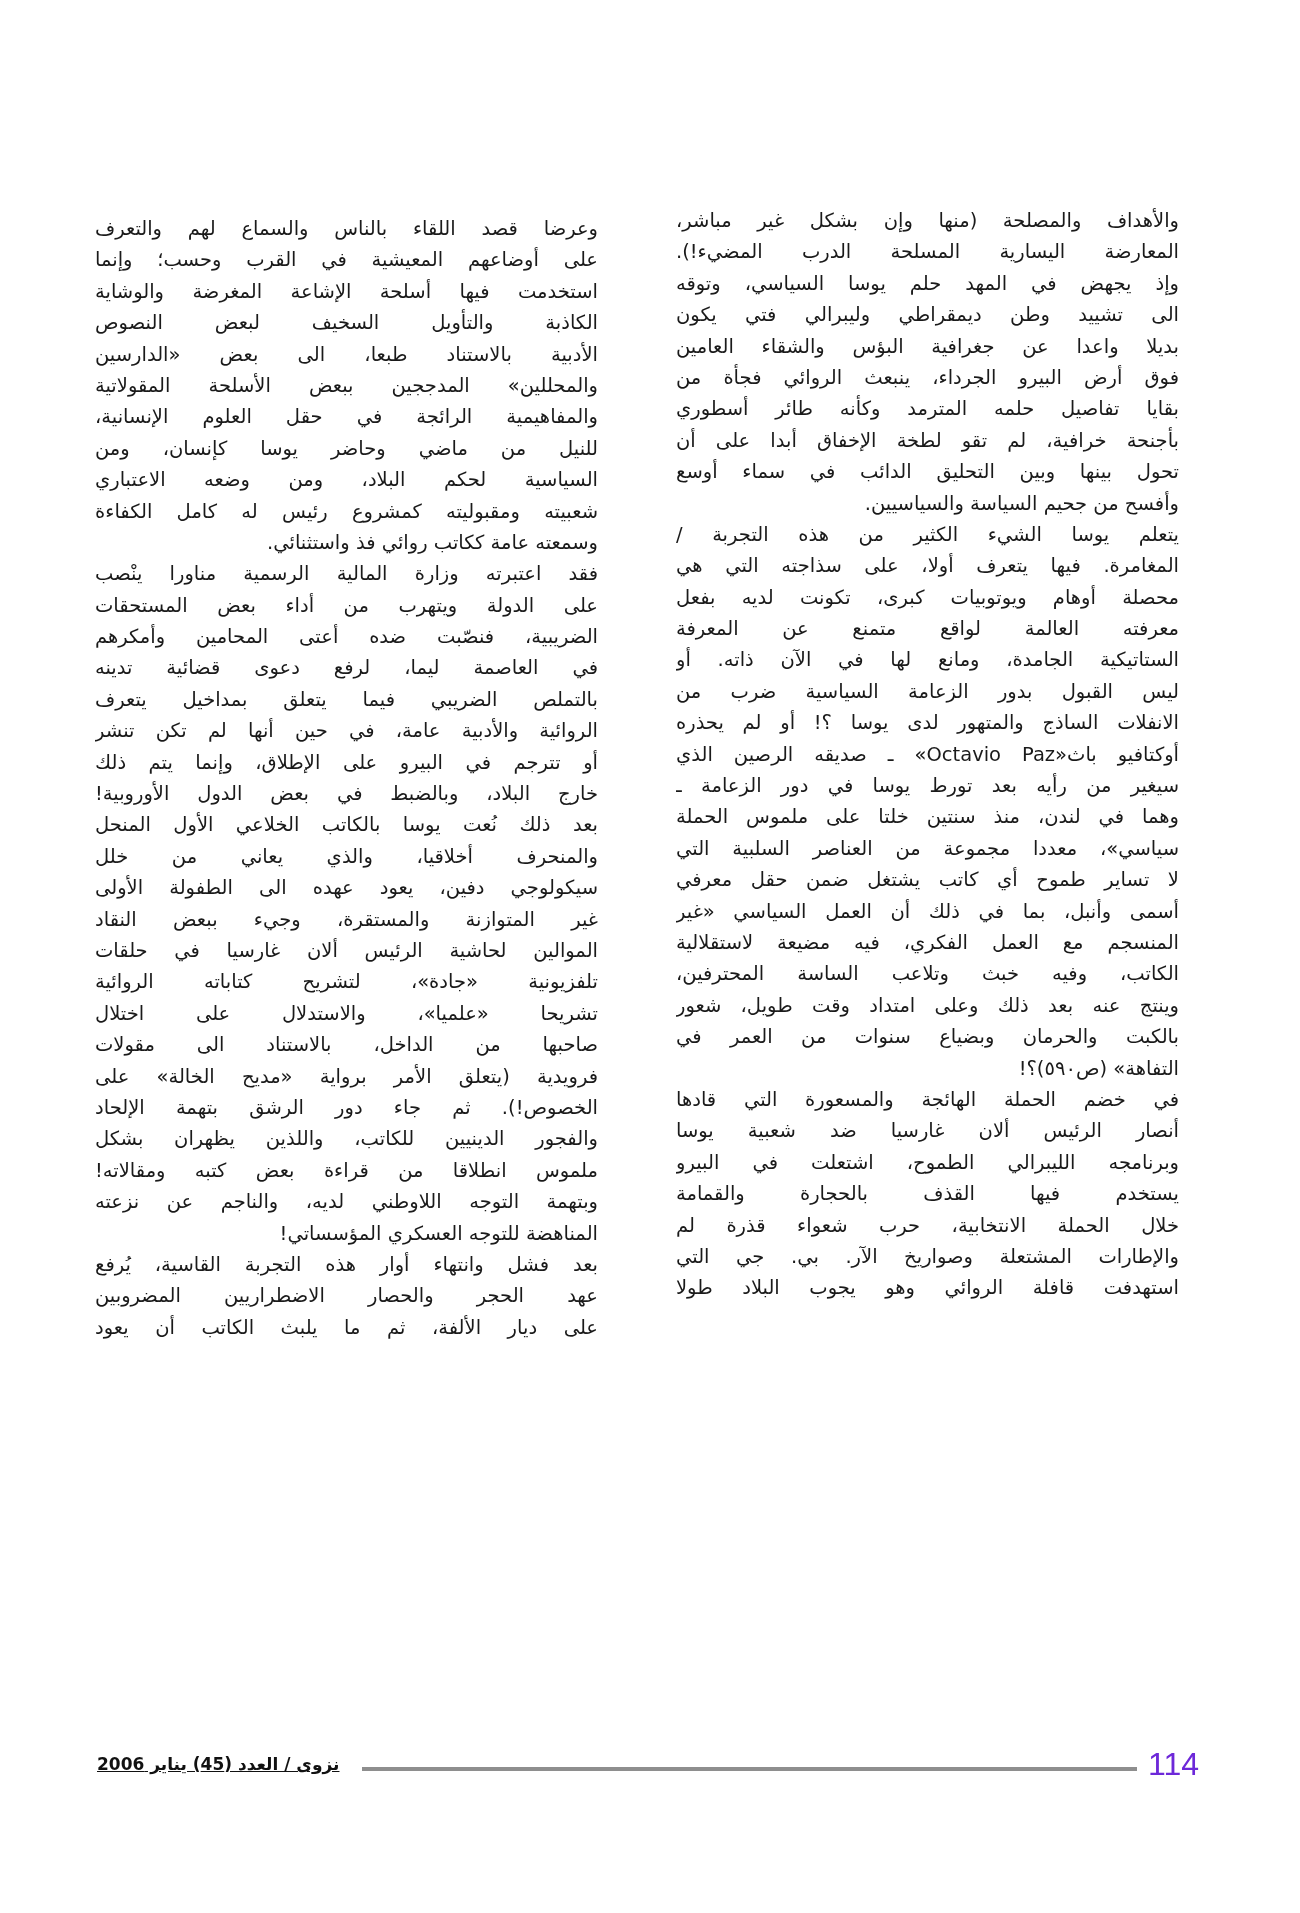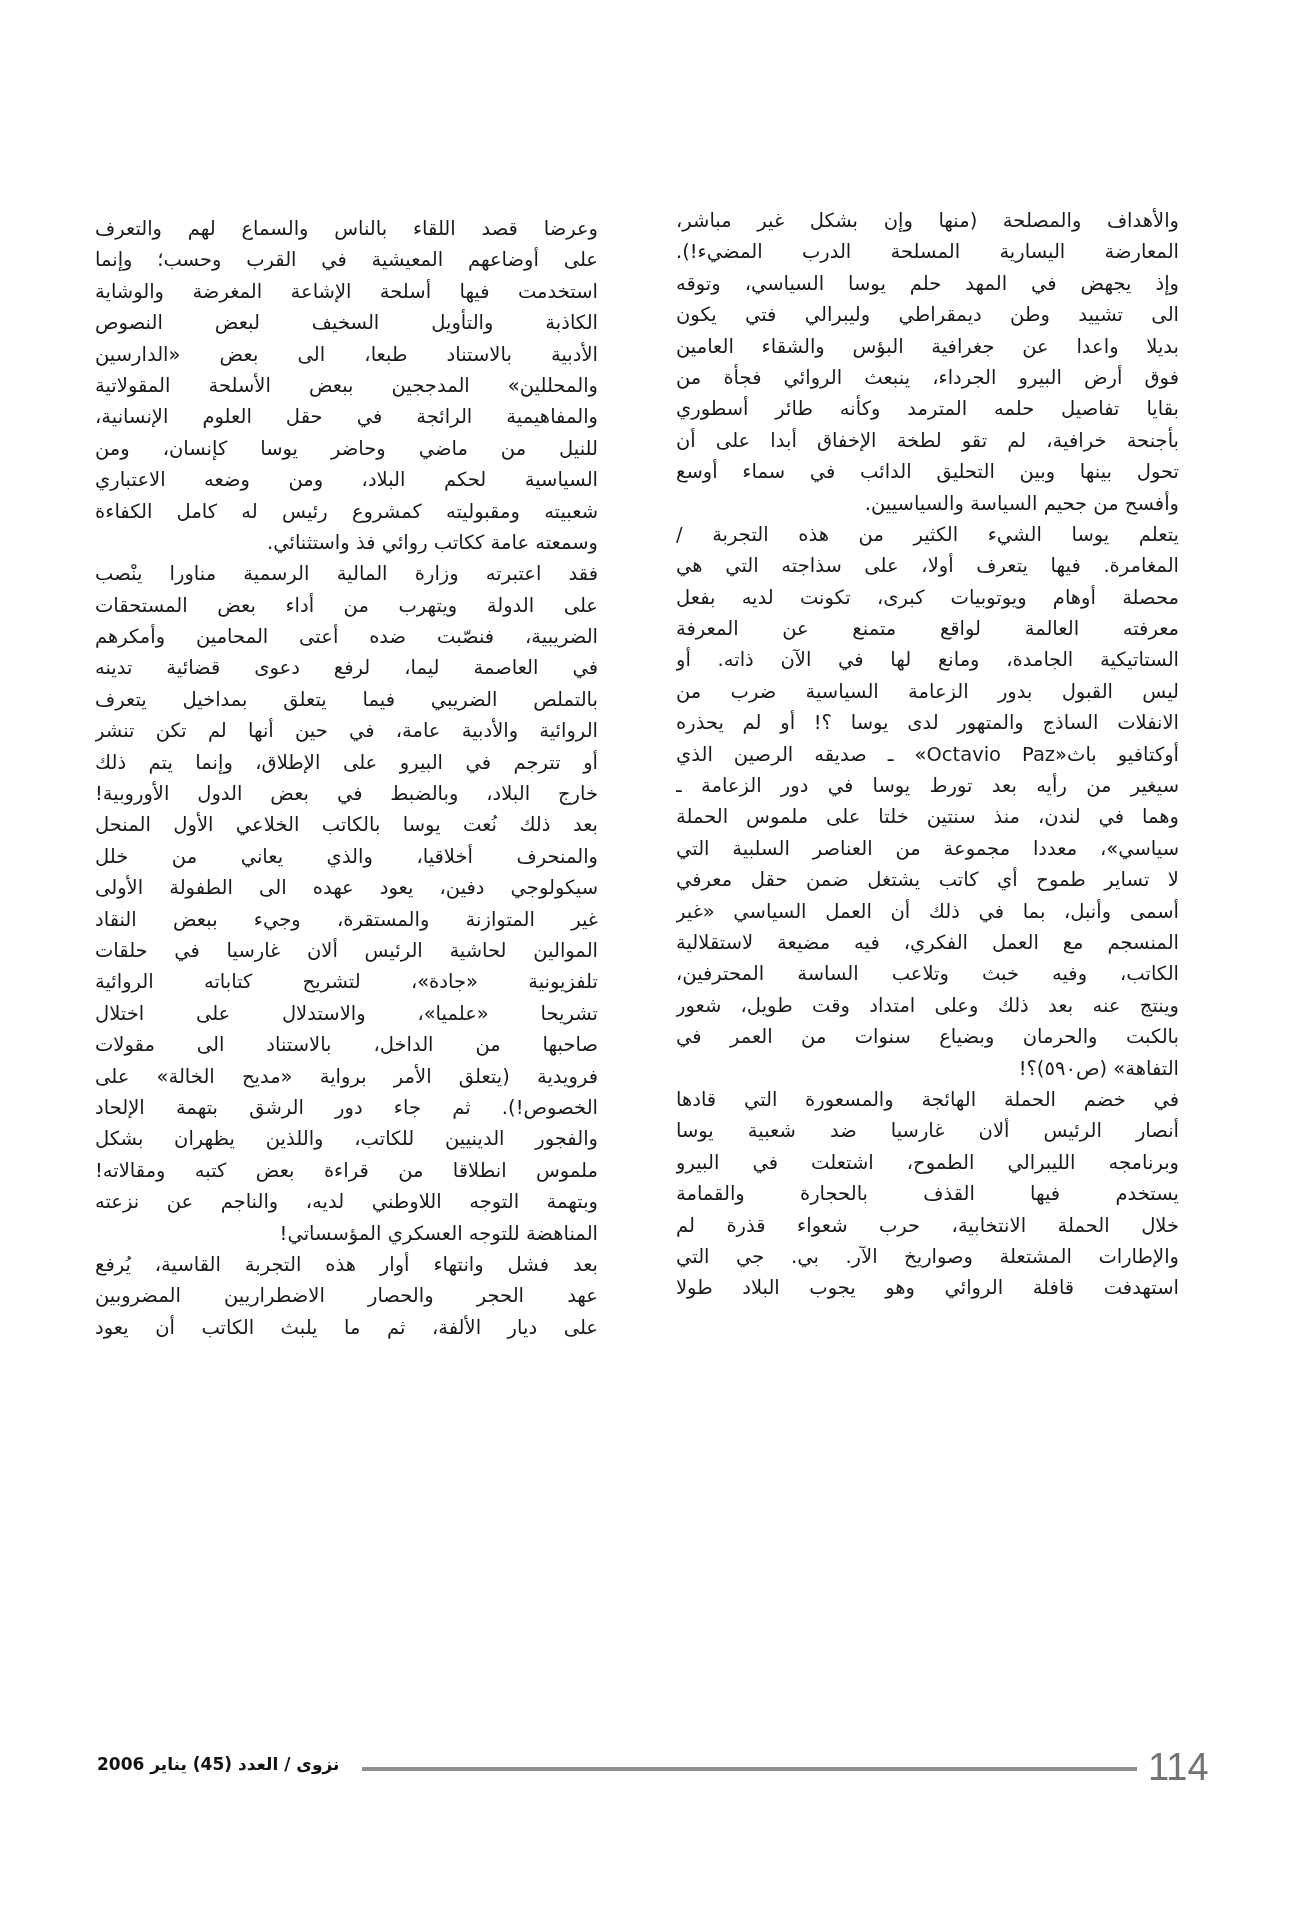--- a/index.html
+++ b/index.html
@@ -7,24 +7,24 @@
          font-family:"DejaVu Sans", "Liberation Sans", sans-serif; color:#1a1a1a; }
   .col { position:absolute; direction:rtl; }
   .col-right { left:676px; top:205px; width:503px; }
   .col-left  { left:95px;  top:205px; width:503px;margin-top:8px; }
   .line { display:block; height:31.4px; line-height:31.4px; font-size:19.5px;
           text-align:justify; text-align-last:justify; white-space:nowrap;
           overflow:hidden; }
   .line.last { text-align-last:right; }
   .footer { position:absolute; top:1750px; left:0; width:1300px; height:40px; }
   .page-num { position:absolute; left:1148px; top:-4px; font-family:"Liberation Sans", sans-serif;
-              font-size:38px; color:#737373; }
+              font-size:32px; color:#6d28d9; }
   .rule { position:absolute; left:362px; top:17px; width:775px; height:4px; background:#8e8e8e; }
   .issue { position:absolute; left:97px; top:4px; direction:rtl; font-family:"DejaVu Sans", sans-serif;
-           font-weight:bold; font-size:17px; color:#111; white-space:nowrap; }
+           font-weight:bold; font-size:17px; color:#111; white-space:nowrap;text-decoration:underline; }
 </style>
 </head>
 <body>
 
 <div class="col col-right" id="colR">
     <span class="line">والأهداف  والمصلحة (منها وإن بشكل غير مباشر،</span>
     <span class="line">المعارضة اليسارية المسلحة الدرب المضيء!).</span>
     <span class="line">وإذ يجهض في المهد حلم يوسا السياسي، وتوقه</span>
     <span class="line">الى تشييد وطن ديمقراطي وليبرالي فتي يكون</span>
     <span class="line">بديلا واعدا عن جغرافية البؤس والشقاء العامين</span>

